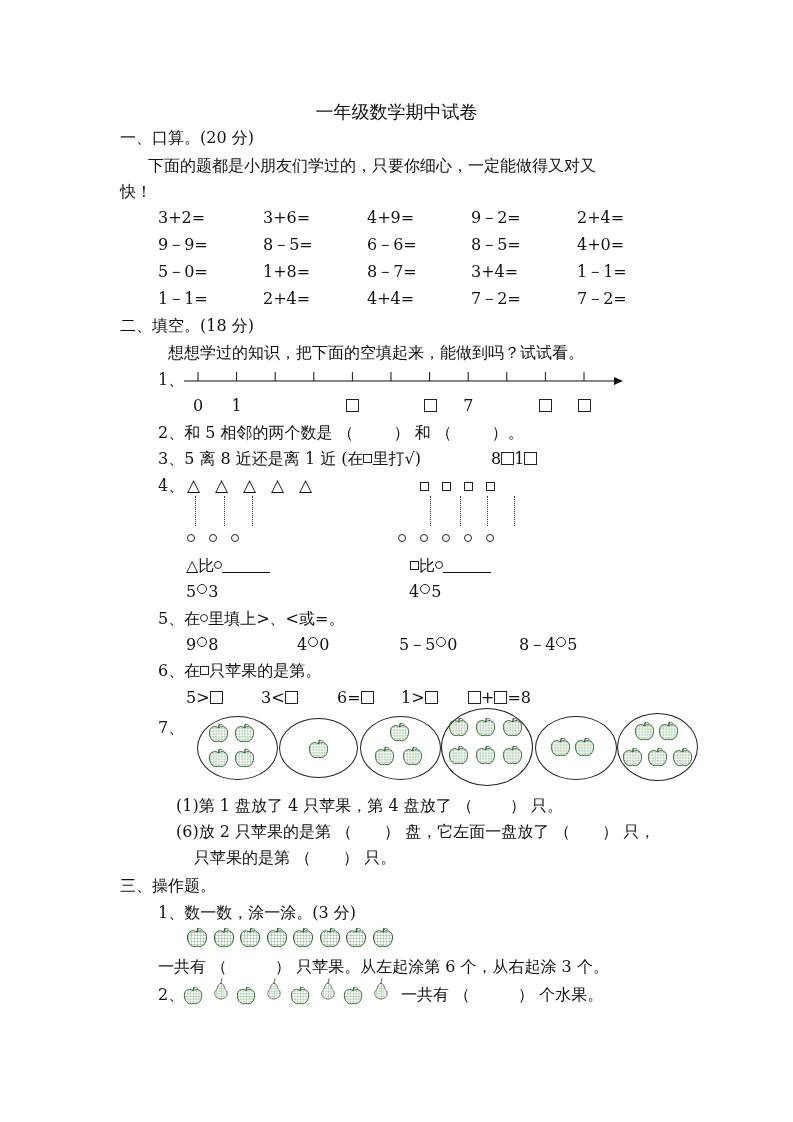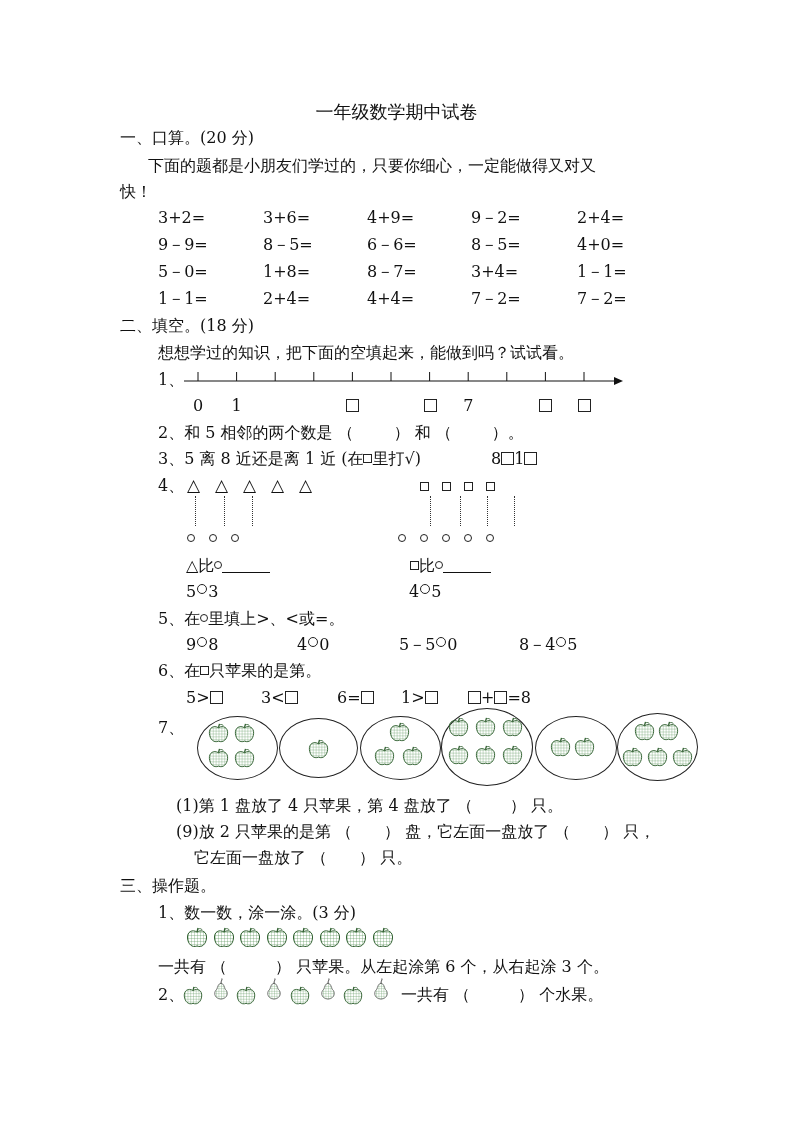--- a/index.html
+++ b/index.html
@@ -60,21 +60,21 @@
     <div class="abs t" style="left:471px;top:262px">3+4=</div>
     <div class="abs t" style="left:577px;top:262px">1－1=</div>
     <div class="abs t" style="left:158px;top:289px">1－1=</div>
     <div class="abs t" style="left:263px;top:289px">2+4=</div>
     <div class="abs t" style="left:367px;top:289px">4+4=</div>
     <div class="abs t" style="left:471px;top:289px">7－2=</div>
     <div class="abs t" style="left:577px;top:289px">7－2=</div>
   </div>
 
 <div class="abs t" style="left:120px;top:316px">二、填空。(18 分)</div>
-<div class="abs t" style="left:158px;top:343px">想想学过的知识，把下面的空填起来，能做到吗？试试看。</div>
+<div class="abs t" style="left:168px;top:343px">想想学过的知识，把下面的空填起来，能做到吗？试试看。</div>
 
 <div class="abs t" style="left:158px;top:370px">1、</div>
 <svg class="abs" style="left:180px;top:366px" width="450" height="22" id="numline">
     <line x1="4" y1="15" x2="436" y2="15" stroke="#111" stroke-width="1.2"></line>
     <path d="M434 11 L443 15 L434 19 Z" fill="#111"></path>
     <line x1="18" x2="18" y1="6" y2="15" stroke="#111" stroke-width="1"></line>
     <line x1="56.6" x2="56.6" y1="6" y2="15" stroke="#111" stroke-width="1"></line>
     <line x1="95.2" x2="95.2" y1="6" y2="15" stroke="#111" stroke-width="1"></line>
     <line x1="133.8" x2="133.8" y1="6" y2="15" stroke="#111" stroke-width="1"></line>
     <line x1="172.4" x2="172.4" y1="6" y2="15" stroke="#111" stroke-width="1"></line>
@@ -239,22 +239,22 @@
       </svg></div>
     <div class="apple" style="left:646px;top:746px;width:23px;height:23px"><svg width="23" height="23" viewBox="0 0 24 24">
         <use href="#apple-sym"></use>
       </svg></div>
     <div class="apple" style="left:671px;top:746px;width:23px;height:23px"><svg width="23" height="23" viewBox="0 0 24 24">
         <use href="#apple-sym"></use>
       </svg></div>
   </div>
 
 <div class="abs t" style="left:176px;top:796px">(1)第 1 盘放了 4 只苹果，第 4 盘放了 （　　 ） 只。</div>
-<div class="abs t" style="left:176px;top:822px">(9)放 2 只苹果的是第 （　　） 盘，它左面一盘放了 （　　） 只，</div>
-<div class="abs t" style="left:194px;top:848px">它左面一盘放了 （　　） 只。</div>
+<div class="abs t" style="left:176px;top:822px">(6)放 2 只苹果的是第 （　　） 盘，它左面一盘放了 （　　） 只，</div>
+<div class="abs t" style="left:194px;top:848px">只苹果的是第 （　　） 只。</div>
 
 <div class="abs t" style="left:120px;top:876px">三、操作题。</div>
 <div class="abs t" style="left:158px;top:903px">1、数一数，涂一涂。(3 分)</div>
 <div id="s3-apples">
     <div class="apple" style="left:185px;top:926px;width:24px;height:24px"><svg width="24" height="24" viewBox="0 0 24 24">
         <use href="#apple-sym"></use>
       </svg></div>
     <div class="apple" style="left:211.5px;top:926px;width:24px;height:24px"><svg width="24" height="24" viewBox="0 0 24 24">
         <use href="#apple-sym"></use>
       </svg></div>

